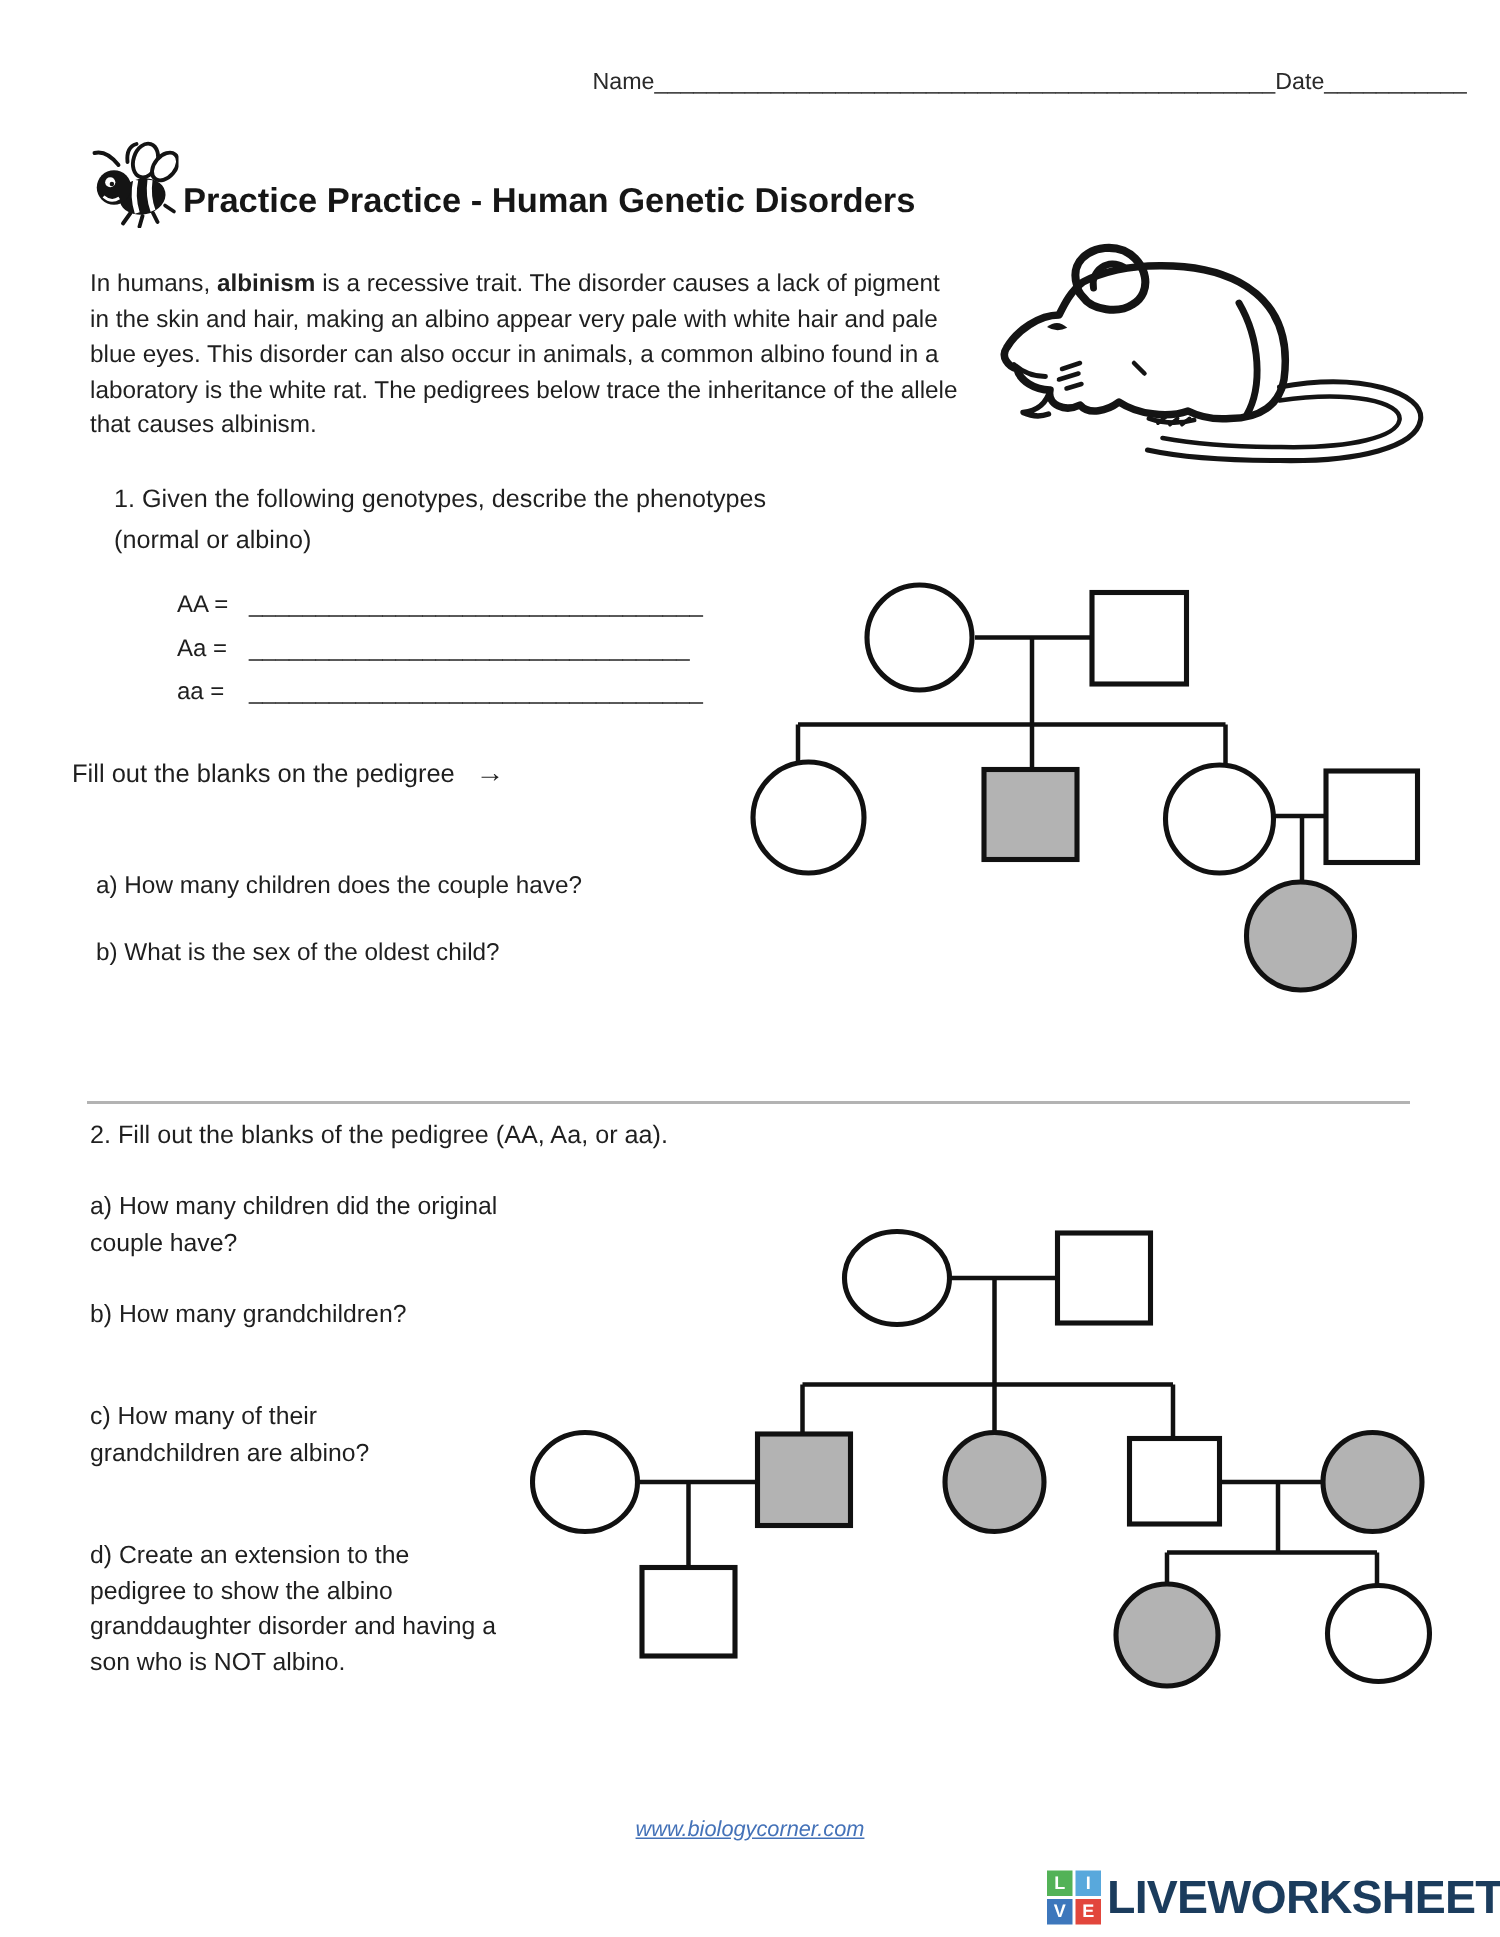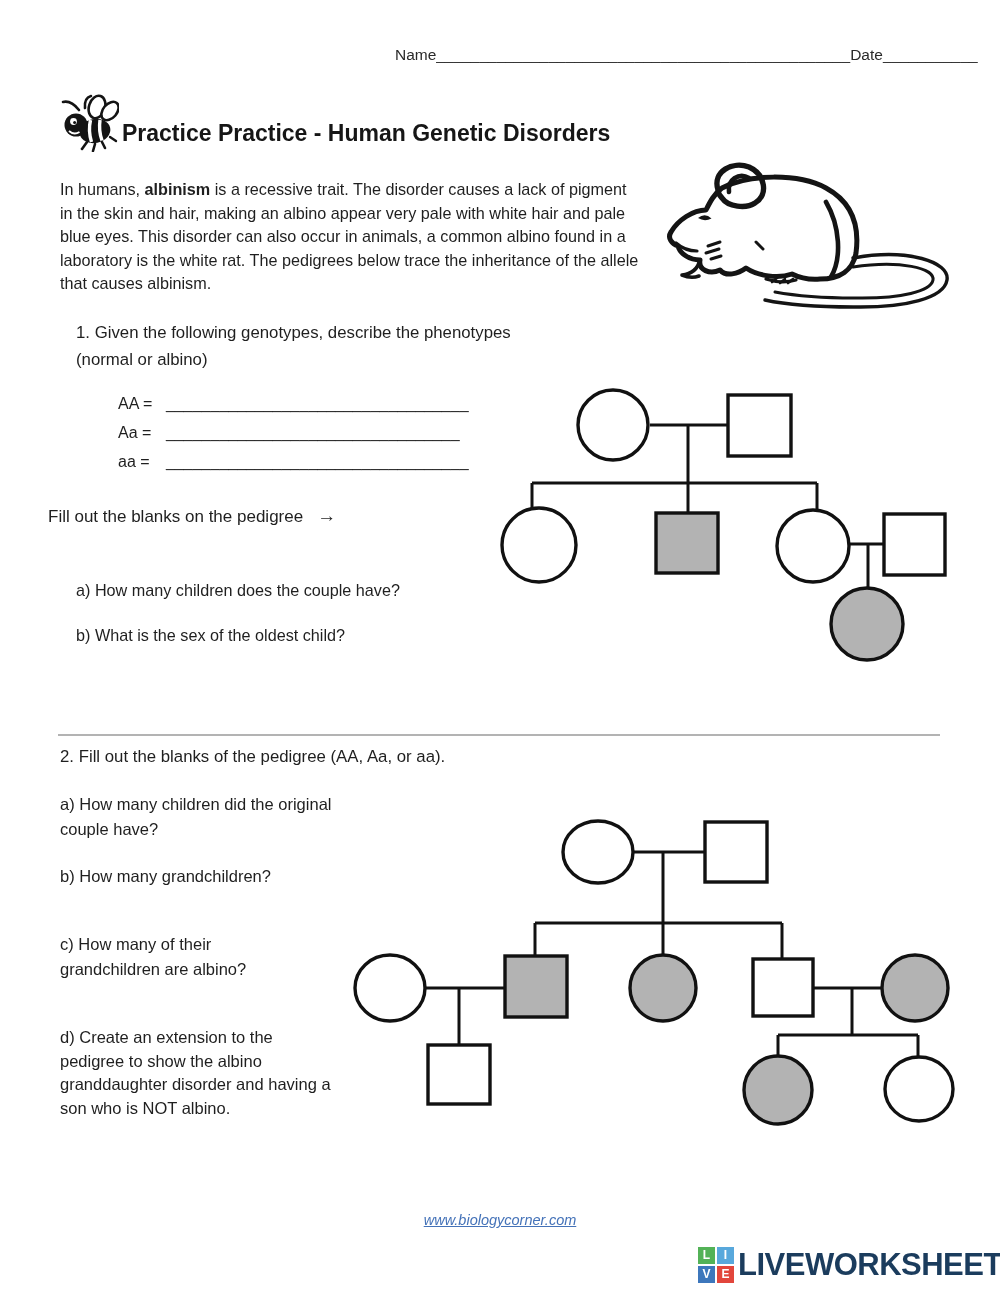--- a/index.html
+++ b/index.html
@@ -10,21 +10,21 @@
   #namedate{top:46px;left:395px;font-size:15.5px;color:#2a2a2a;white-space:nowrap;}
   #page-title{top:120px;left:122px;font-size:23px;font-weight:700;color:#161616;}
   
   #intro{top:178px;left:60px;width:580px;font-size:16.2px;line-height:23.6px;}
   
   #q1-prompt{top:320px;left:60px;width:478px;font-size:16.8px;line-height:26.5px;margin-left:16px;}
   .geno-row{left:118px;font-size:16px;white-space:nowrap;}
   .geno-label{display:inline-block;width:48px;}
   #fill-row{top:505px;left:48px;font-size:17px;white-space:nowrap;}
   #fill-row .arrow{margin-left:14px;font-size:19px;}
-  .subq{left:76px;font-size:16.2px;text-align:center;}
+  .subq{left:64px;font-size:16.2px;text-align:center;}
   
   #divider{top:734px;left:58px;width:882px;height:2px;}
   
   #q2-prompt{top:747px;left:60px;font-size:16.8px;}
   .subq2{left:60px;font-size:16.5px;line-height:24.5px;}
   
   svg.pedigree line{stroke:#111;stroke-width:3;fill:none;}
   svg.pedigree circle, svg.pedigree ellipse, svg.pedigree rect{stroke:#111;stroke-width:3.4;}
   
   #footer-link{top:1212px;left:0;width:1000px;text-align:center;font-size:14.5px;font-style:italic;

